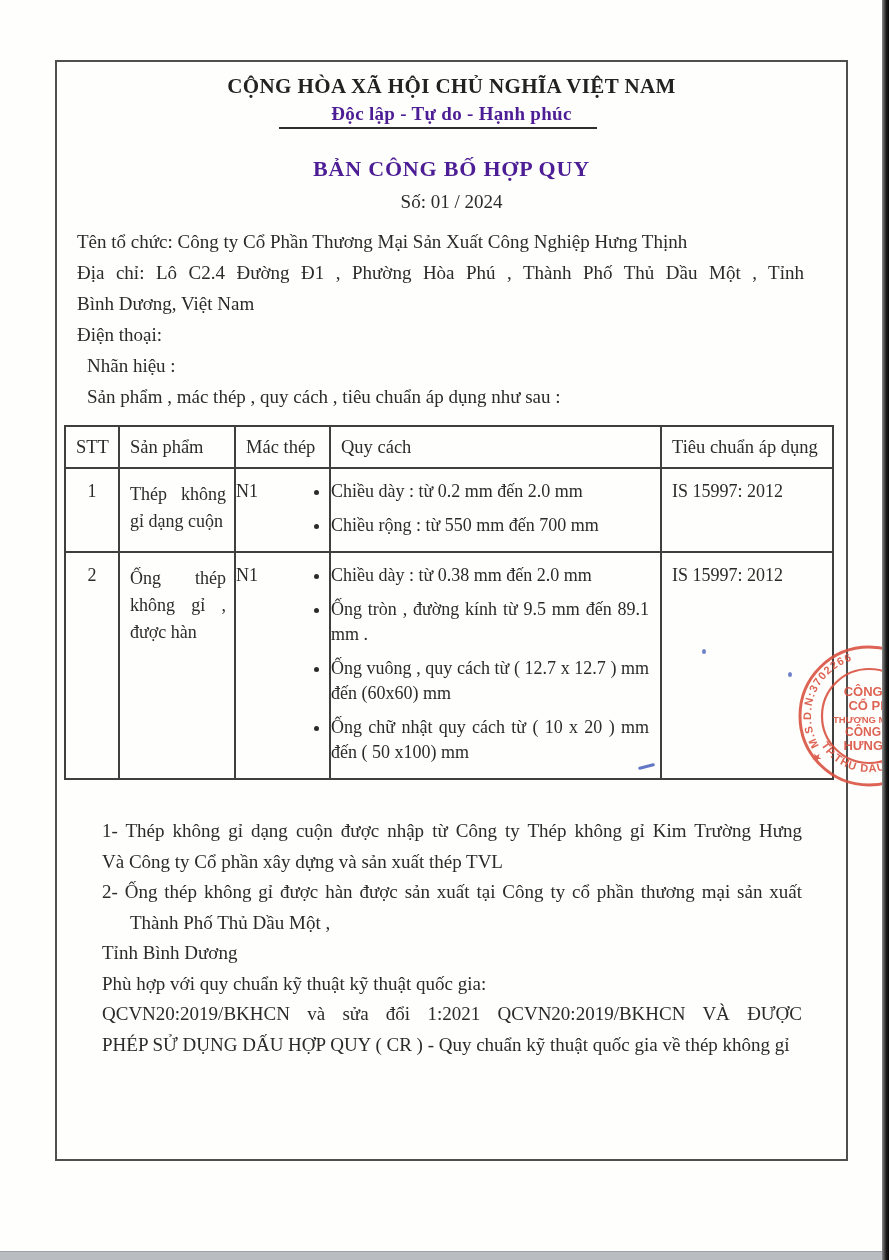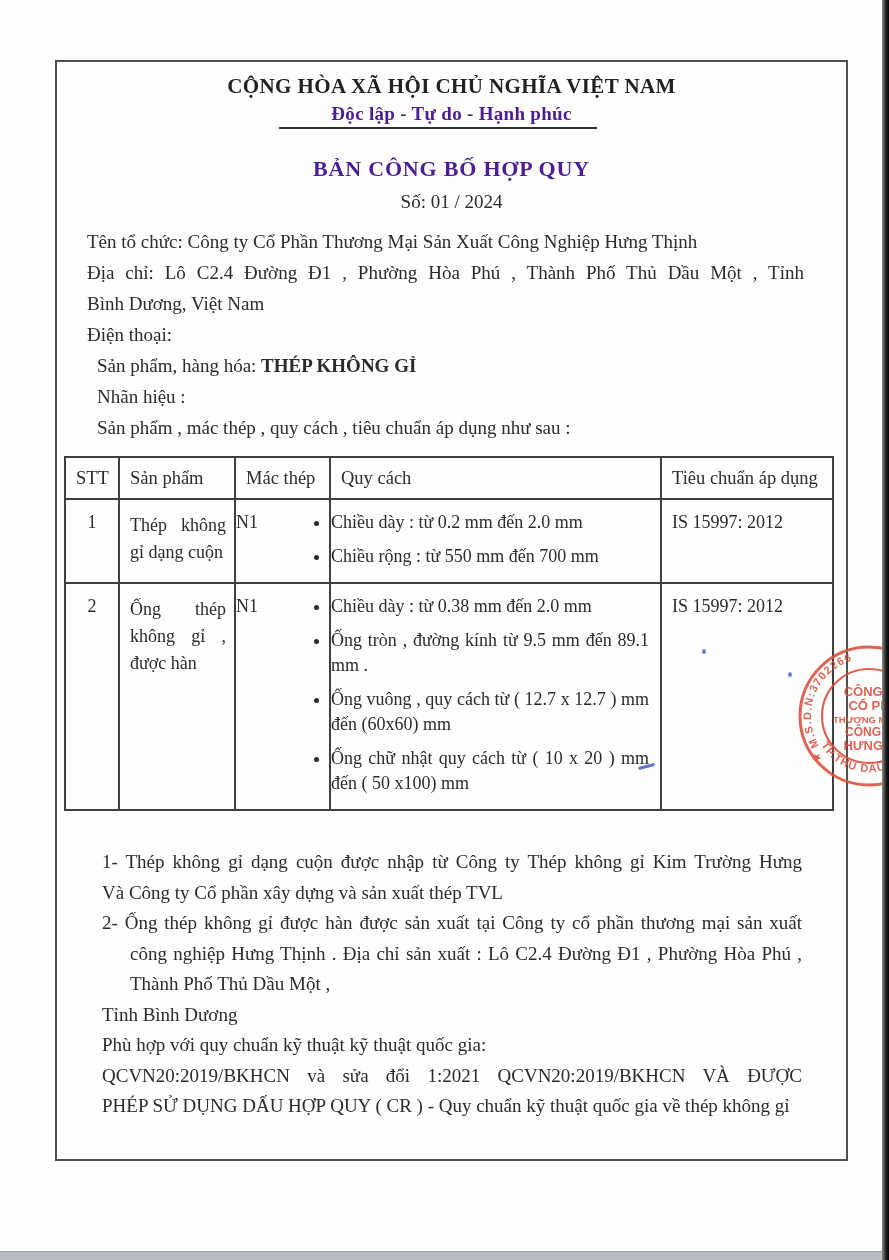--- a/index.html
+++ b/index.html
@@ -25,21 +25,21 @@
   .center { text-align:center; }
   .nat-header { font-size:21px; font-weight:bold; letter-spacing:.4px; color:#222; }
   .motto-wrap { margin-top:4px; }
   .motto { font-size:19px; font-weight:bold; color:#4c1d95; letter-spacing:.3px; }
   .motto-underline { width:318px; border-bottom:2.5px solid #2e2e2e;
     margin:2px auto 0; transform:translateX(-14px); }
 
   .doc-title { margin-top:27px; font-size:22px; font-weight:bold; letter-spacing:.8px; color:#4c1d95; }
   .doc-no { margin-top:9px; font-size:19px; }
 
-  .info { margin-top:13px; padding:0 42px 0 30px; font-size:19px; line-height:31px; }
+  .info { margin-top:13px; padding:0 42px 0 20px; font-size:19px; line-height:31px; }
   .jl { text-align:justify; text-align-last:justify; }
   .indent10 { padding-left:10px; }
   .bold { font-weight:bold; }
 
   table.products { border-collapse:collapse; margin:13px 0 0 7px; table-layout:fixed;
     width:768px; font-size:18px; }
   table.products th, table.products td { border:2px solid #3f3f3f; vertical-align:top; }
   table.products th { font-weight:normal; text-align:left; padding:10px 6px 9px 10px;
     white-space:nowrap; font-size:18.5px; }
   th.c-stt, td.c-stt { text-align:center; }
@@ -84,23 +84,20 @@
 
       <div class="center doc-title">BẢN CÔNG BỐ HỢP QUY</div>
 
       <div class="center doc-no">Số: 01 / 2024</div>
 
       <div class="info">
         <div>Tên tổ chức: Công ty Cổ Phần Thương Mại Sản Xuất Công Nghiệp Hưng Thịnh</div>
         <div class="jl">Địa chỉ: Lô C2.4 Đường Đ1 , Phường Hòa Phú , Thành Phố Thủ Dầu Một , Tỉnh</div>
         <div>Bình Dương, Việt Nam</div>
         <div>Điện thoại:</div>
-        <div class="indent10">
-          <span>Sản phẩm, hàng hóa: </span><span class="bold">THÉP KHÔNG GỈ</span>
-        </div>
         <div class="indent10">Nhãn hiệu :</div>
         <div class="indent10">Sản phẩm , mác thép , quy cách , tiêu chuẩn áp dụng như sau :</div>
       </div>
 
       <table class="products">
         <colgroup>
           <col style="width:54px">
             <col style="width:116px">
             <col style="width:95px">
           <col style="width:331px">
@@ -142,21 +139,20 @@
             </td>
             <td class="c-std">IS 15997: 2012</td>
           </tr>
         </tbody>
       </table>
 
       <div class="notes">
         <div class="blk jl">1-  Thép không gỉ dạng cuộn được nhập từ Công ty Thép không gỉ Kim Trường Hưng</div>
         <div class="blk">Và Công ty Cổ phần xây dựng và sản xuất thép TVL</div>
         <div class="blk jl">2-  Ống thép không gỉ được hàn được sản xuất tại Công ty cổ phần thương mại sản xuất</div>
-        <div class="blk hang jl">công nghiệp Hưng Thịnh . Địa chỉ sản xuất : Lô C2.4 Đường Đ1 , Phường Hòa Phú ,</div>
         <div class="blk hang">Thành Phố Thủ Dầu Một ,</div>
         <div class="blk">Tỉnh Bình Dương</div>
         <div class="blk">Phù hợp với quy chuẩn kỹ thuật kỹ thuật quốc gia:</div>
         <div class="blk jl">QCVN20:2019/BKHCN và sửa đổi 1:2021 QCVN20:2019/BKHCN VÀ ĐƯỢC</div>
         <div class="blk qcvn2">PHÉP SỬ DỤNG DẤU HỢP QUY ( CR ) -  Quy chuẩn kỹ thuật quốc gia về thép không gỉ</div>
       </div>
 
     </div>
   </div>
 

